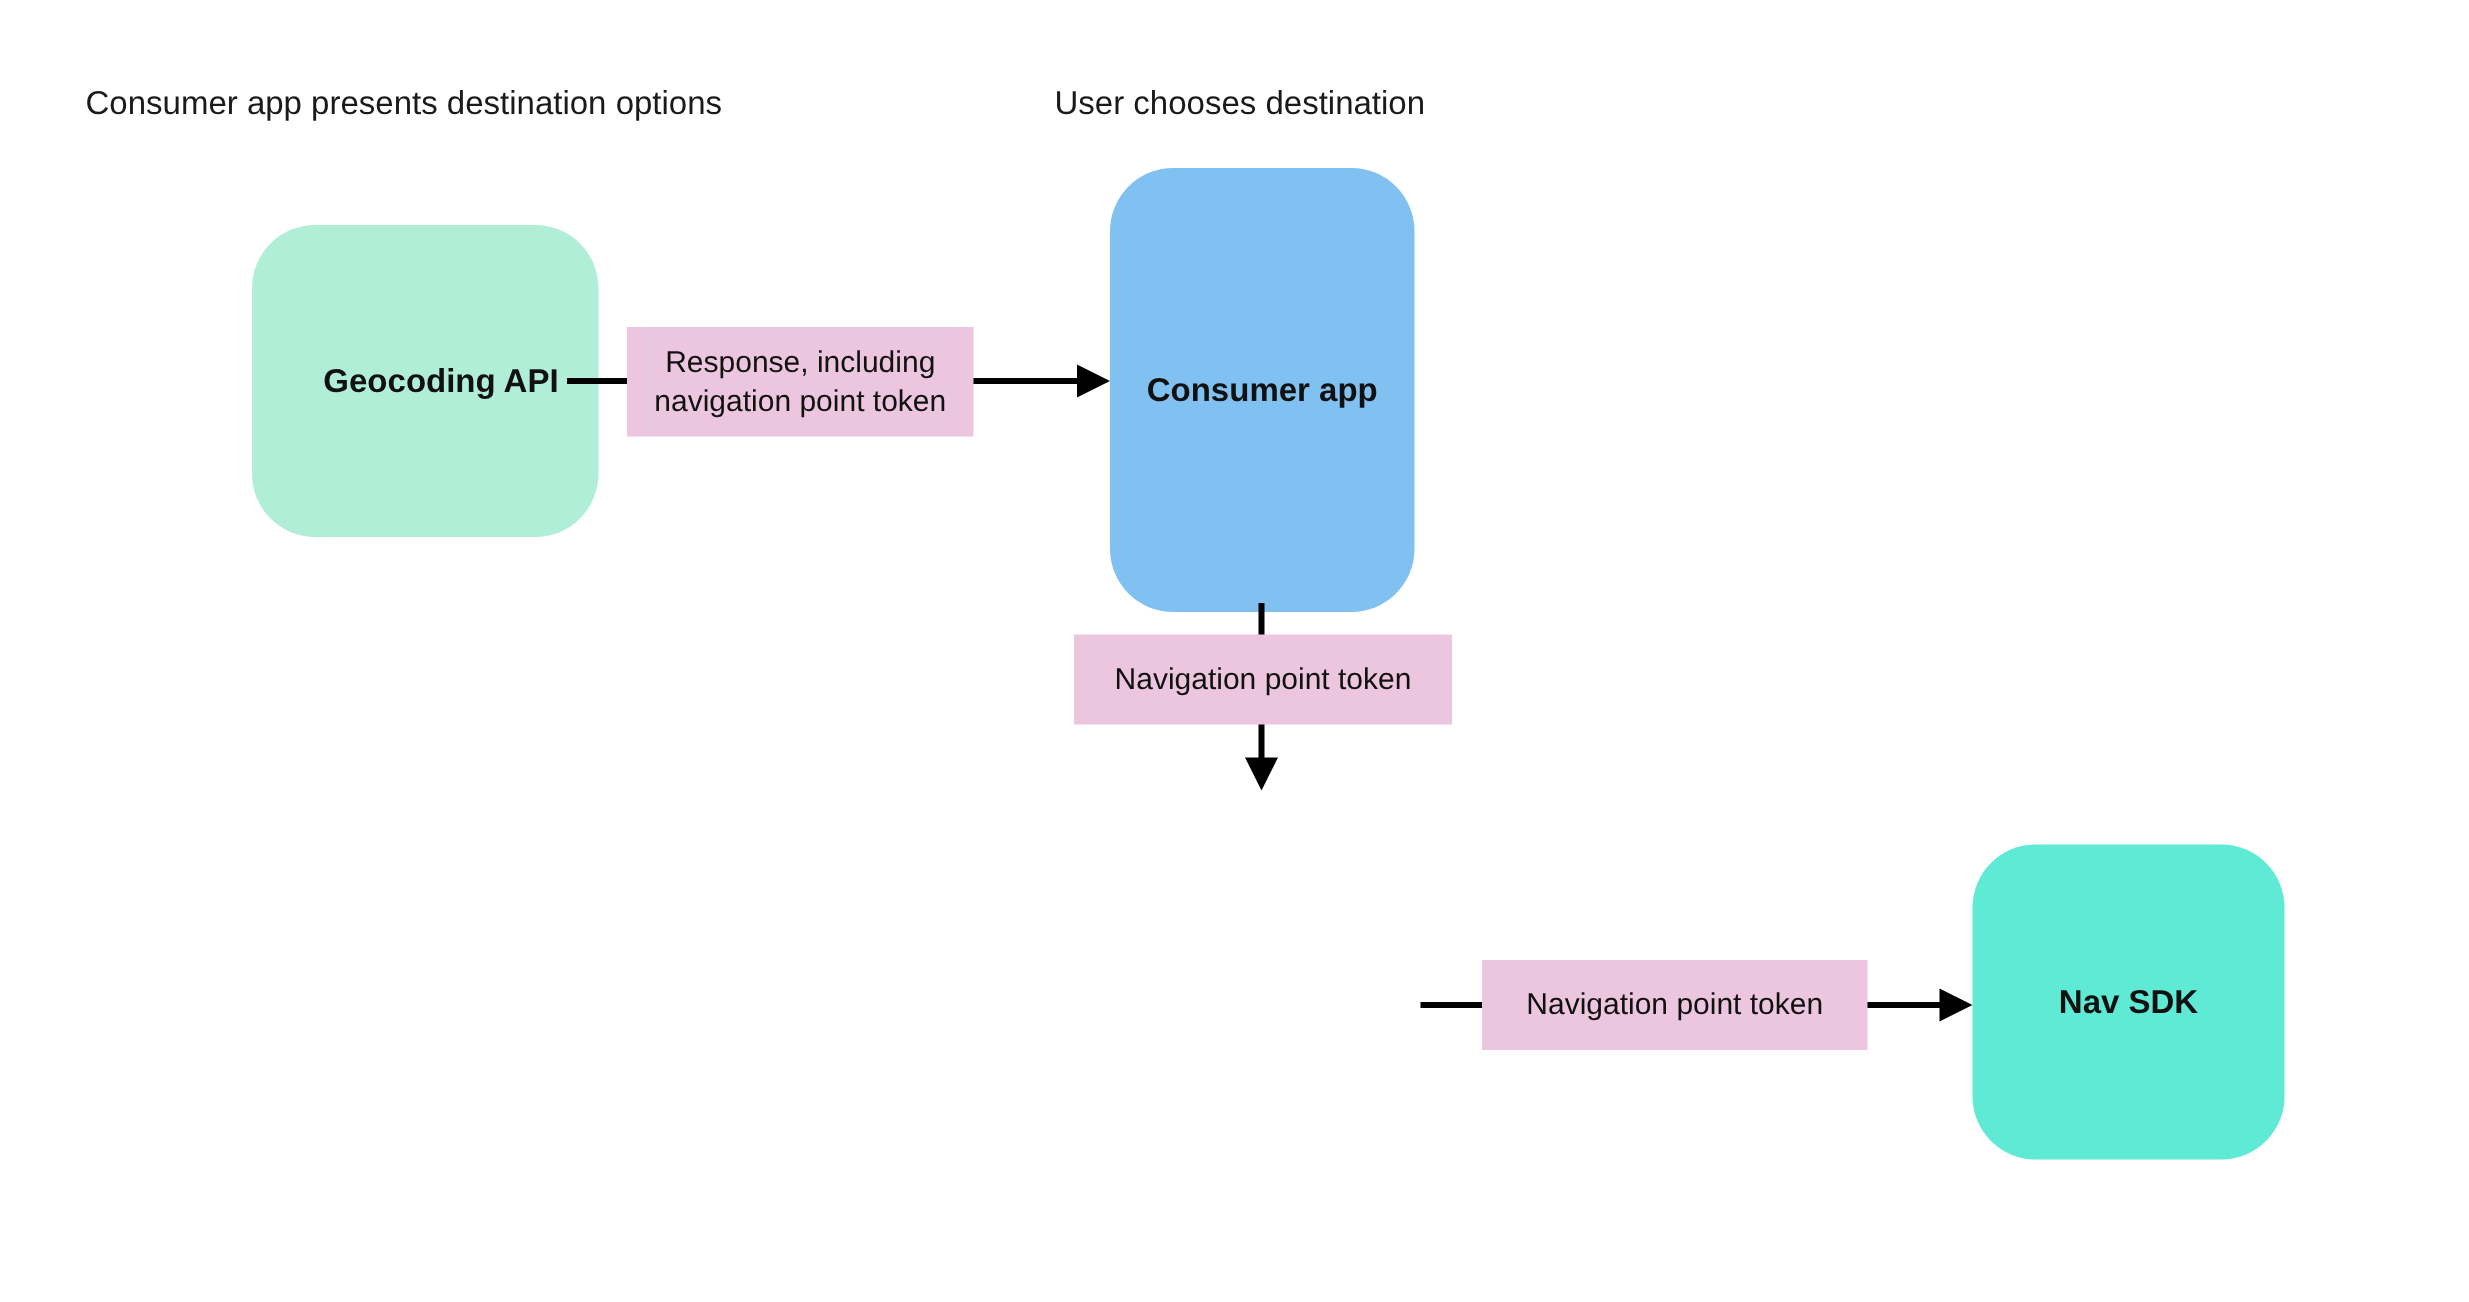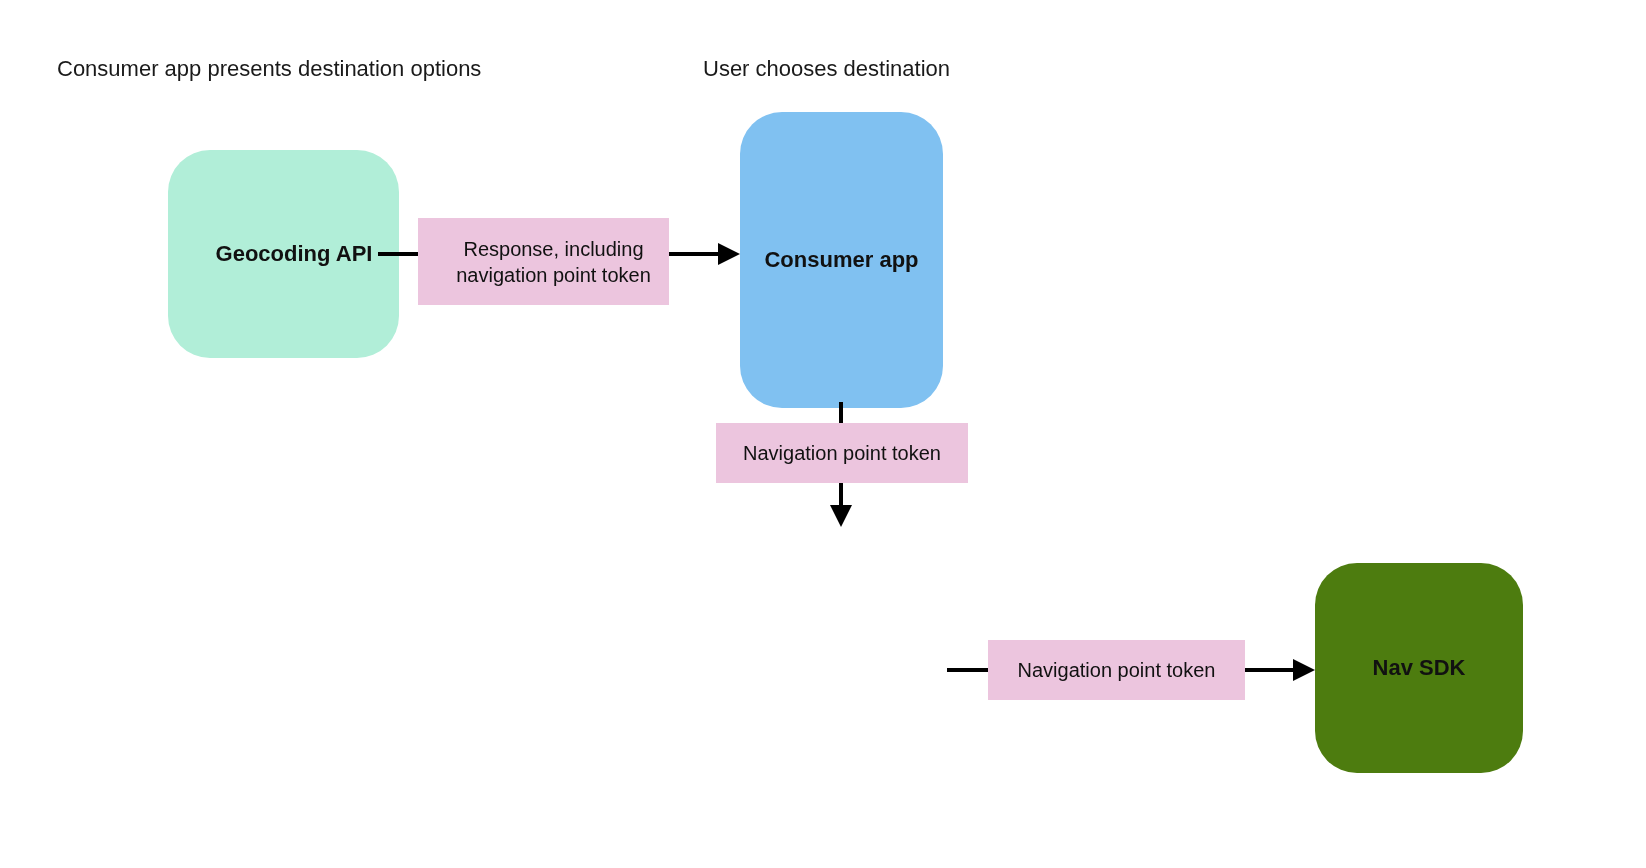--- a/index.html
+++ b/index.html
@@ -36,21 +36,21 @@
     align-items: center;
     justify-content: center;
     font-size: 22px;
     font-weight: bold;
     color: #111111;
     text-align: center;
   }
   .node-geocoding { left: 168px; top: 150px; width: 210px; height: 208px; background: #b1eed8; padding-left: 21px; }
   .node-consumer  { left: 740px; top: 112px; width: 203px; height: 296px; background: #80c1f1; }
   .node-driver    { left: 740px; top: 527px; width: 207px; height: 290px; background: #80c1f1; }
-  .node-navsdk    { left: 1315px; top: 563px; width: 208px; height: 210px; background: #4d7c0f; }
+  .node-navsdk    { left: 1315px; top: 563px; width: 208px; height: 210px; background: #5eead4; }
 
   
   .edge-line {
     position: absolute;
     background: #000000;
   }
   .line1 { left: 378px; top: 252px; width: 342px; height: 4px; }
   .line2 { left: 839px; top: 402px; width: 4px;  height: 105px; }
   .line3 { left: 947px; top: 668px; width: 348px; height: 4px; }
 
@@ -78,21 +78,21 @@
     position: absolute;
     background: #ecc5de;
     color: #111111;
     font-size: 20px;
     line-height: 26px;
     display: flex;
     align-items: center;
     justify-content: center;
     text-align: center;
   }
-  .el1 { left: 418px; top: 218px; width: 231px; height: 87px; padding-left: 20px; }
+  .el1 { left: 418px; top: 218px; width: 231px; height: 73px; }
   .el1 span { display: inline-block; max-width: 195px; }
   .el2 { left: 716px; top: 423px; width: 252px; height: 60px; white-space: nowrap; }
   .el3 { left: 988px; top: 640px; width: 257px; height: 60px; white-space: nowrap; }
 </style>
 </head>
 <body>
 
 <div class="canvas">
 
   <div class="phase-header ph1">Consumer app presents destination options</div>

